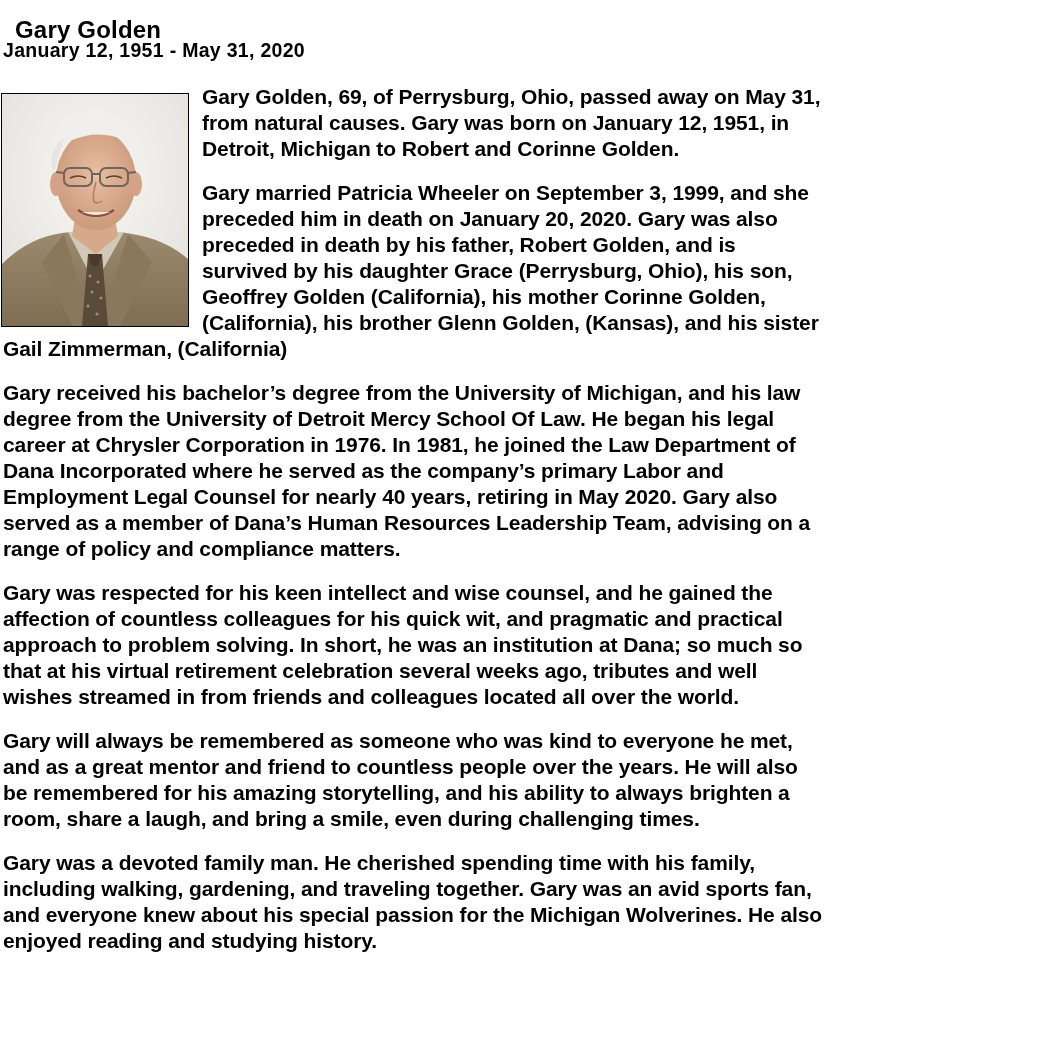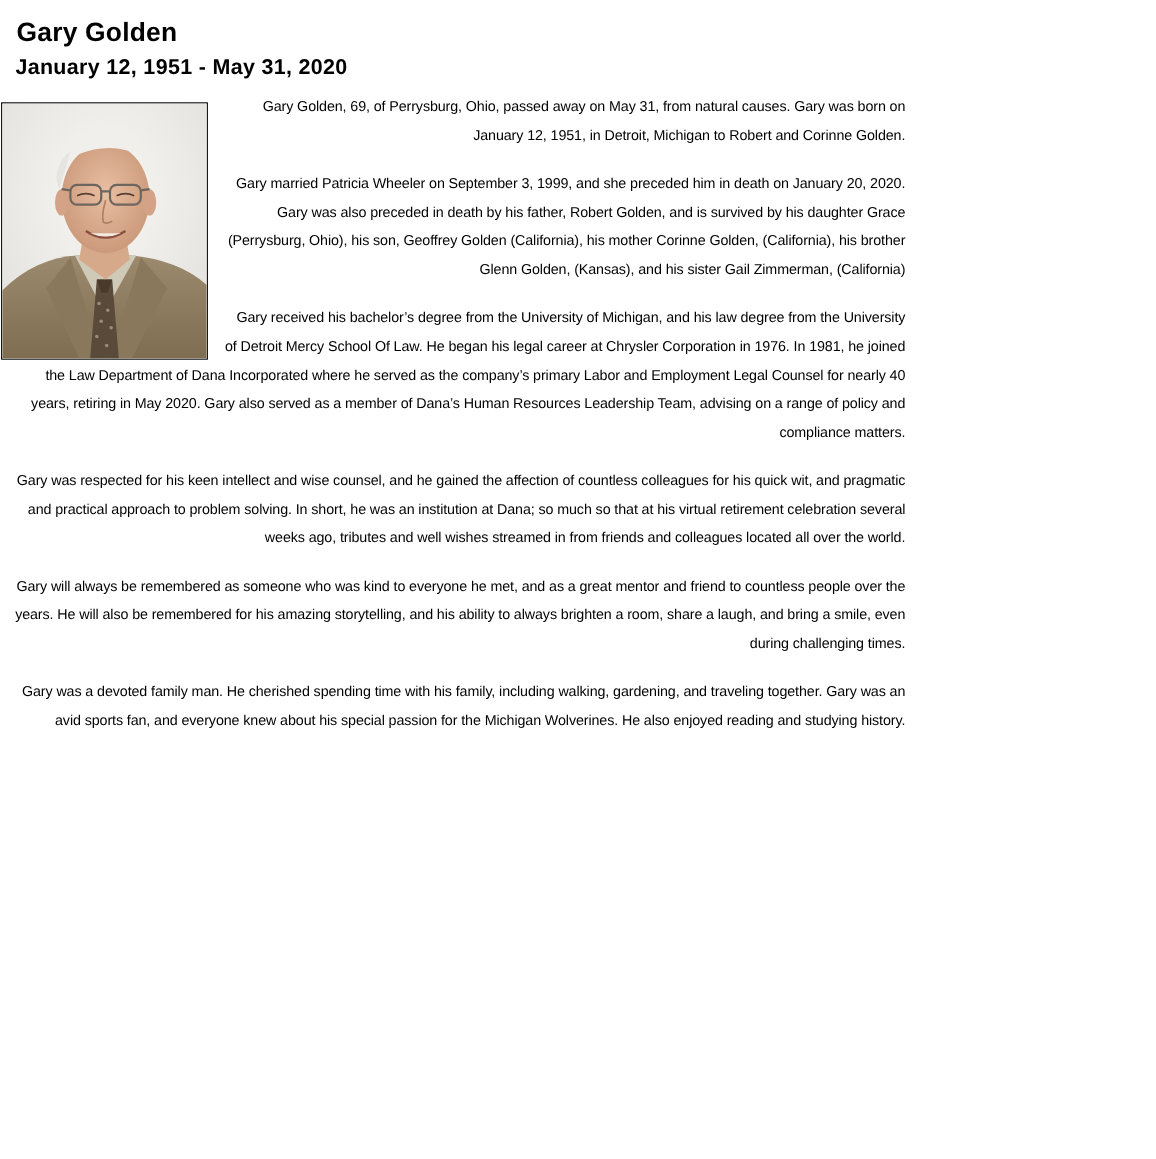--- a/index.html
+++ b/index.html
@@ -7,28 +7,27 @@
     width: 1051px; height: 1054px; overflow: hidden; position: relative;
     font-family: "Liberation Sans", "DejaVu Sans", sans-serif;
     color: #000;
   }
   .wrap { position: absolute; left: 3px; top: 0; width: 820px; }
   h1 {
     margin: 12px; position: absolute; left: 0; top: 4px;
     font-size: 24px; font-weight: bold; line-height: 28px; letter-spacing: 0.2px;
   }
   .dates {
-    margin: 11px; position: absolute; left: 0; top: 38px;
+    margin: 0; position: absolute; left: 0; top: 38px;
     font-size: 19.5px; font-weight: bold; line-height: 24px; letter-spacing: 0.3px;
   }
   .body-text {
     position: absolute; left: 0; top: 84px; width: 820px;
-    font-size: 13px; font-weight: normal; line-height: 26px;
+    font-size: 21px; font-weight: bold; line-height: 26px;
     letter-spacing: -0.1px;
-    text-align: right;
   }
   .body-text p { margin: 0 0 18px 0; }
   .photo {
     float: left; width: 186px; height: 232px;
     margin: 9px 13px 0 -2px;
     border: 1px solid #000;
     position: relative; overflow: hidden;
     background: linear-gradient(180deg, #f4f4f2 0%, #ececea 60%, #e4e2de 100%);
   }
   .photo svg { display: block; }

